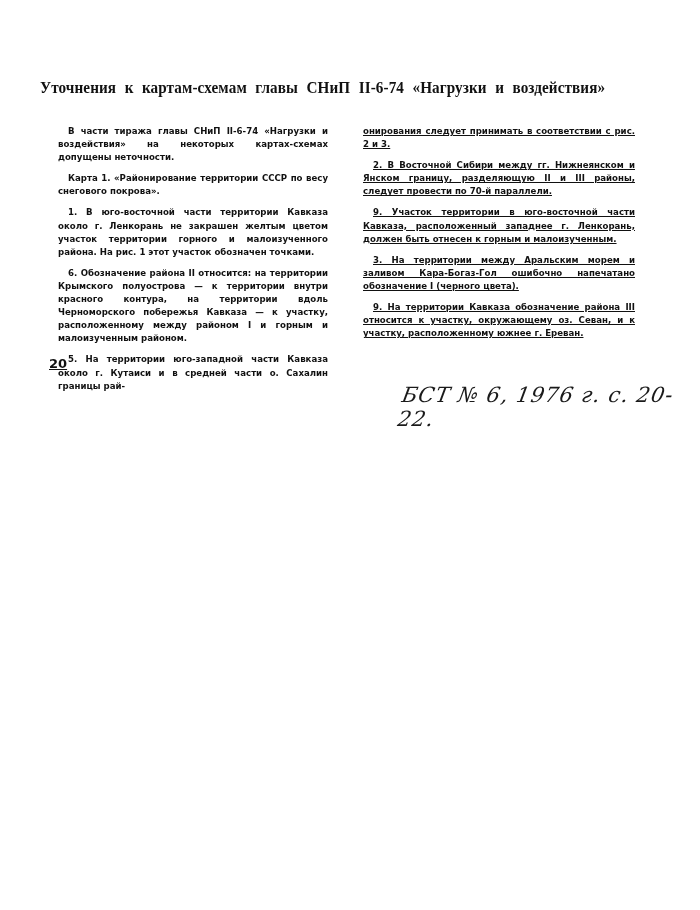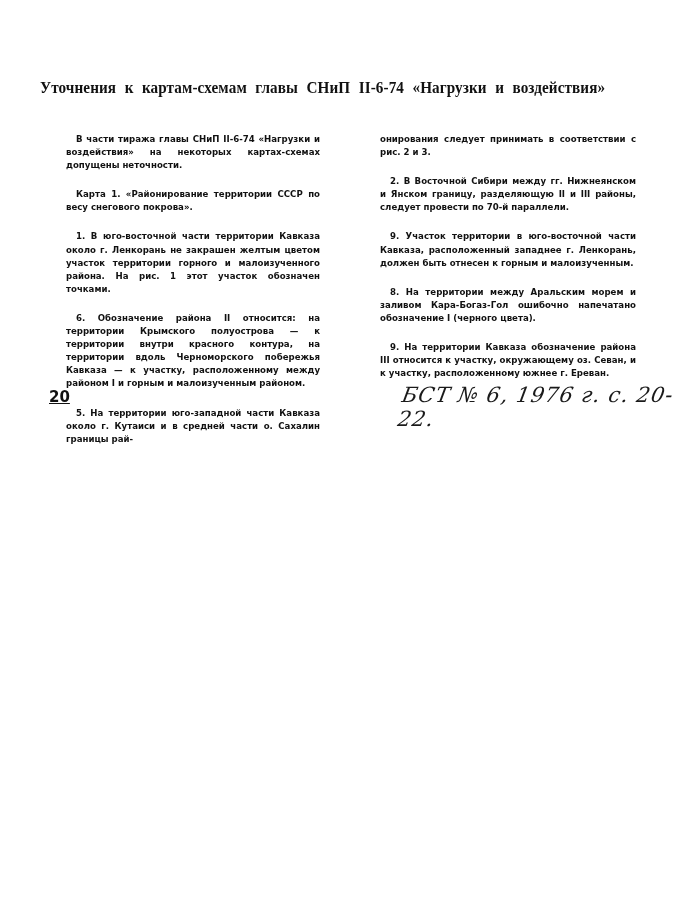--- a/index.html
+++ b/index.html
@@ -9,26 +9,26 @@
       font-family: "Liberation Serif", serif; font-weight: bold;
       font-size: 16.5px; letter-spacing: 0.1px; word-spacing: 5px;
       white-space: nowrap; transform: scaleX(0.92); transform-origin: left top;
     }
     .col {
       position: absolute; top: 117px; width: 286px;
       font-family: "DejaVu Sans", sans-serif; font-weight: bold;
       font-size: 8.6px; line-height: 13.1px; text-align: justify;
     }
     .col.left { left: 50px; }
-    .col.right { left: 364px; width: 288px; }
-    .col p { margin: 16px; text-indent: 10px; }
+    .col.right { left: 355px; width: 288px; text-decoration: underline; }
+    .col p { margin: 8px; text-indent: 10px; }
     .col p.cont { text-indent: 0; }
     .page-num {
-      position: absolute; left: 49px; top: 388px;
-      font-family: "DejaVu Sans", sans-serif; font-weight: bold; font-size: 15px; text-decoration: underline;
+      position: absolute; left: 49px; top: 356px;
+      font-family: "DejaVu Sans", sans-serif; font-weight: bold; font-size: 13px; text-decoration: underline;
     }
     .handwritten {
       position: absolute; left: 400px; top: 383px;
       font-family: "DejaVu Serif", serif; font-style: italic;
       font-size: 21px; letter-spacing: 1px; color: #1a1a1a;
       transform: skewX(-10deg);
     }
   </style>
 </head>
 <body>
@@ -40,19 +40,19 @@
   <p>Карта 1. «Районирование территории СССР по весу снегового покрова».</p>
   <p>1. В юго-восточной части территории Кавказа около г. Ленкорань не закрашен желтым цветом участок территории горного и малоизученного района. На рис. 1 этот участок обозначен точками.</p>
   <p>6. Обозначение района II относится: на территории Крымского полуострова — к территории внутри красного контура, на территории вдоль Черноморского побережья Кавказа — к участку, расположенному между районом I и горным и малоизученным районом.</p>
   <p>5. На территории юго-западной части Кавказа около г. Кутаиси и в средней части о. Сахалин границы рай-</p>
 </div>
 
 <div class="col right">
   <p class="cont">онирования следует принимать в соответствии с рис. 2 и 3.</p>
   <p>2. В Восточной Сибири между гг. Нижнеянском и Янском границу, разделяющую II и III районы, следует провести по 70-й параллели.</p>
   <p>9. Участок территории в юго-восточной части Кавказа, расположенный западнее г. Ленкорань, должен быть отнесен к горным и малоизученным.</p>
-  <p>8. На территории между Аральским морем и заливом Кара-Богаз-Гол ошибочно напечатано обозначение I (черного цвета).</p>
+  <p>3. На территории между Аральским морем и заливом Кара-Богаз-Гол ошибочно напечатано обозначение I (черного цвета).</p>
   <p>9. На территории Кавказа обозначение района III относится к участку, окружающему оз. Севан, и к участку, расположенному южнее г. Ереван.</p>
 </div>
 
 <div class="page-num">20</div>
 
 <div class="handwritten">БСТ № 6, 1976 г. с. 20-22.</div>
 
 </body></html>

